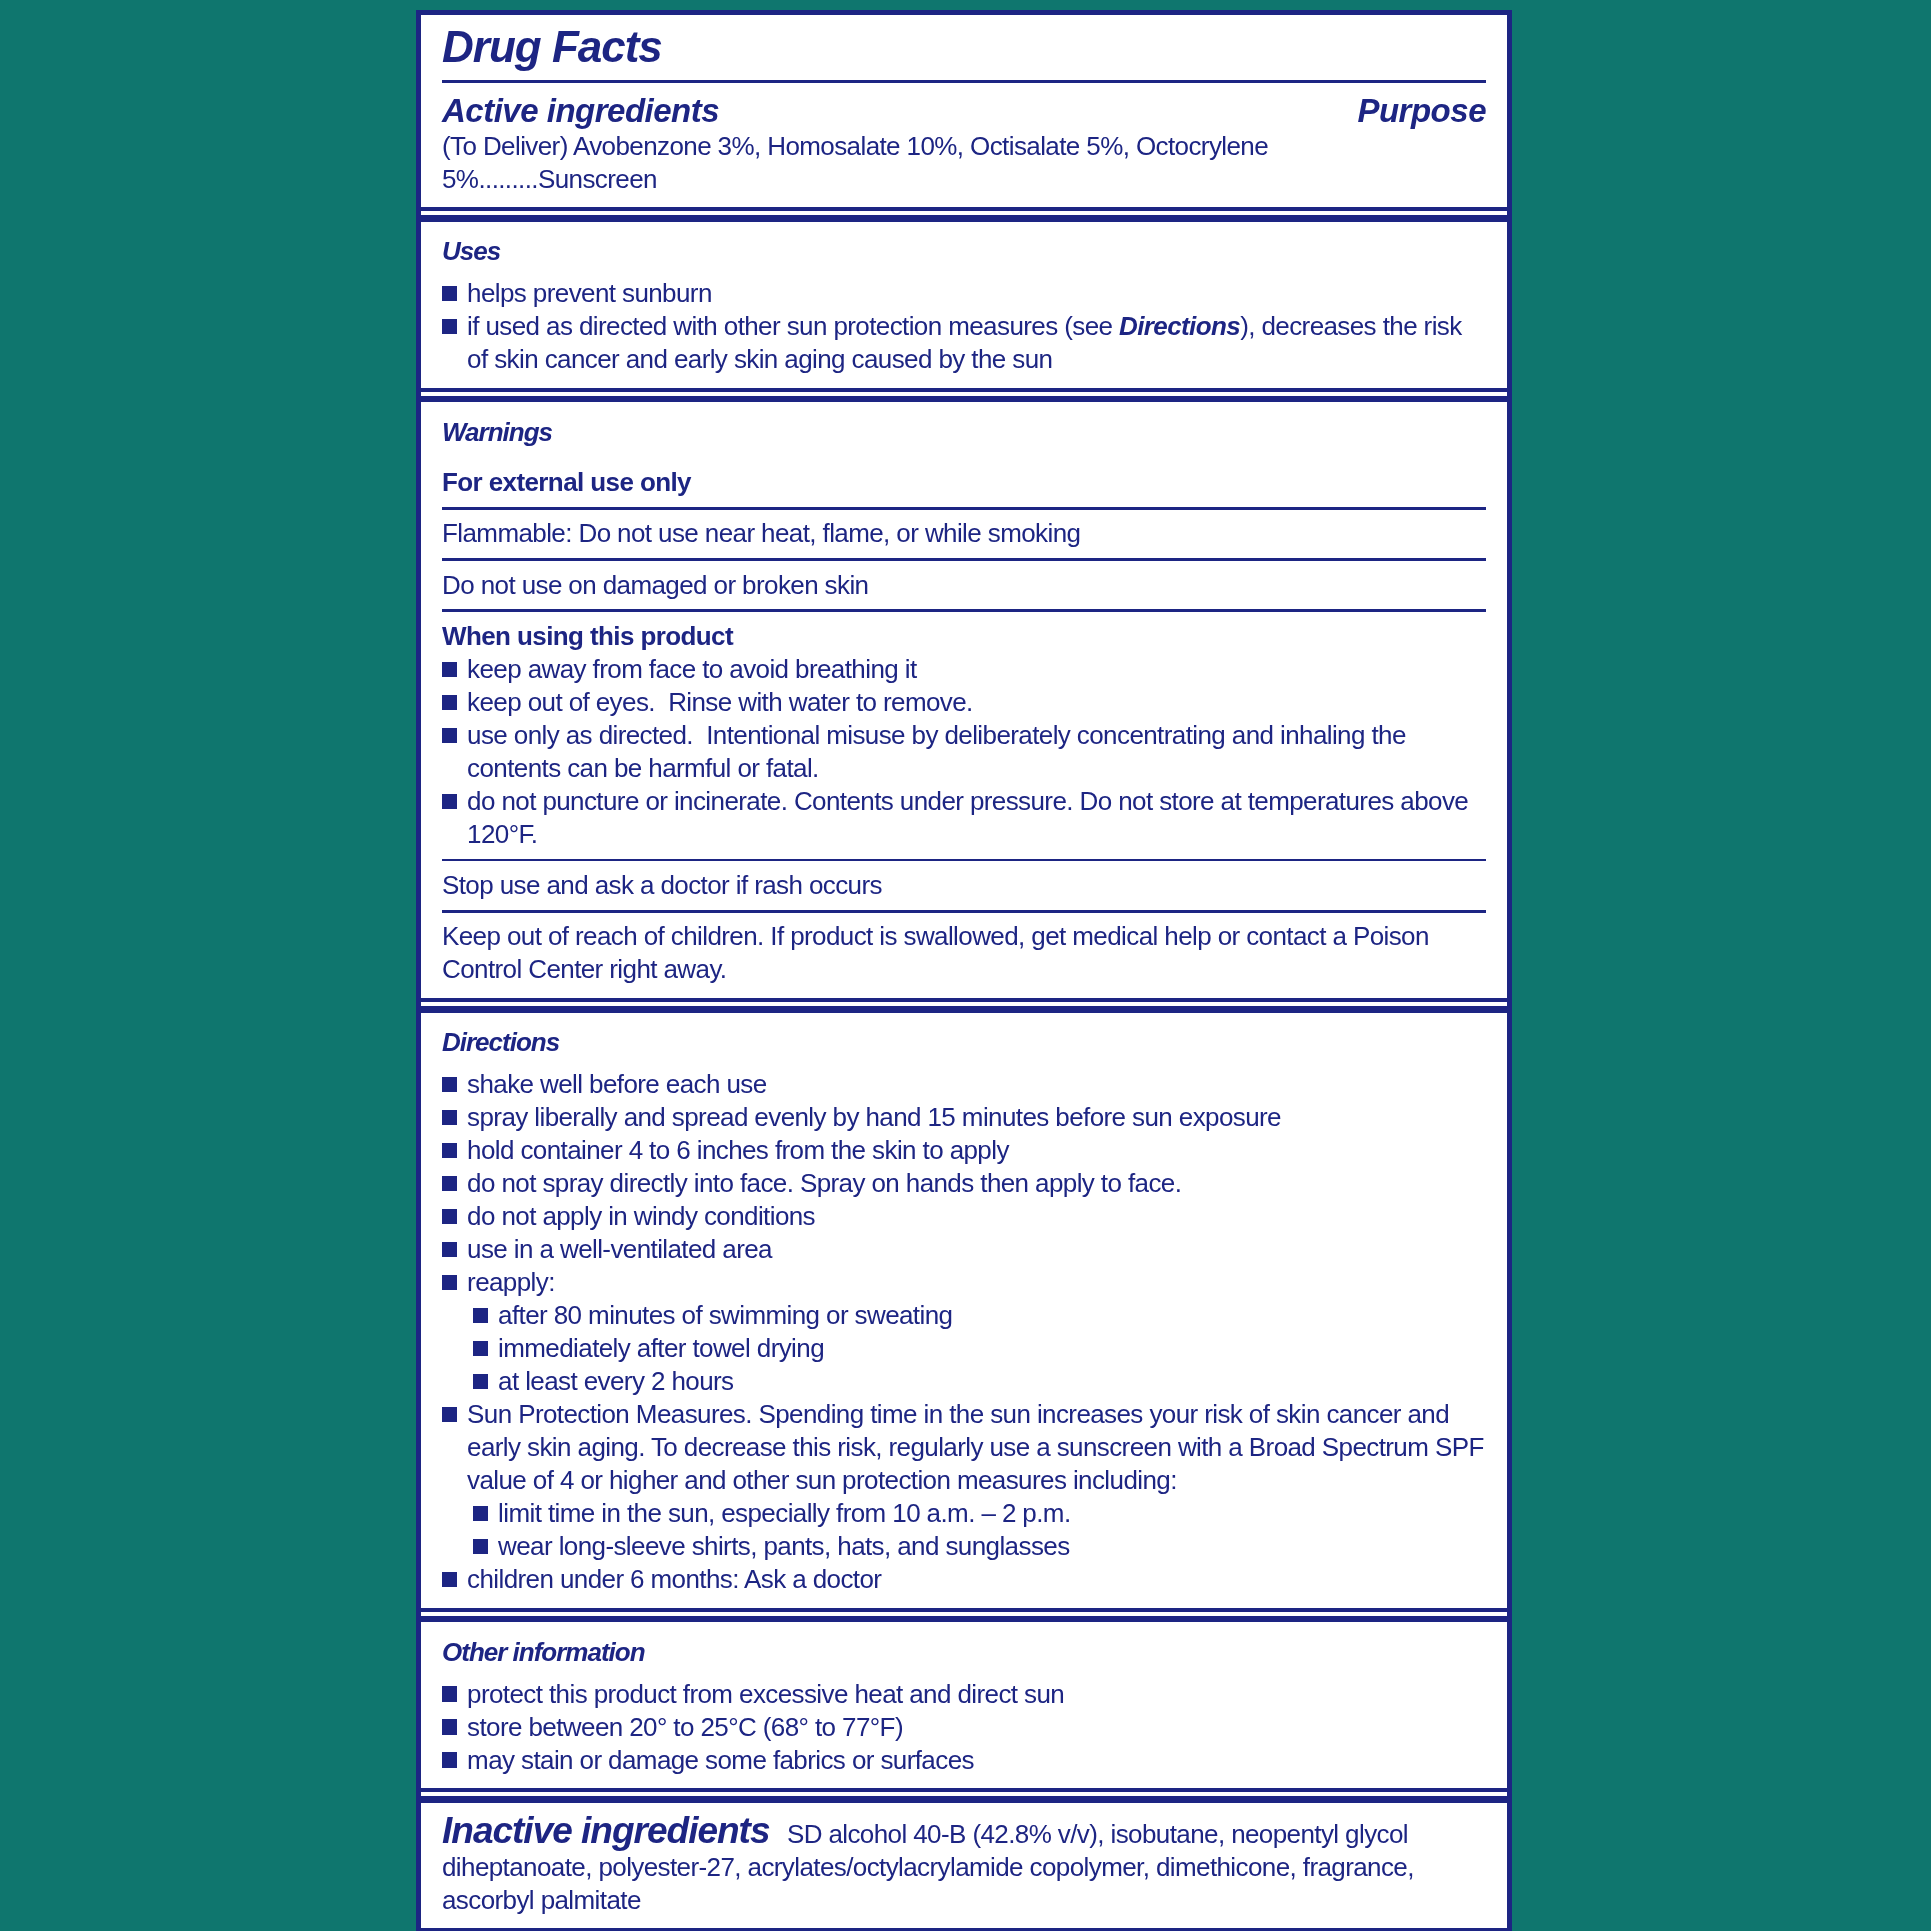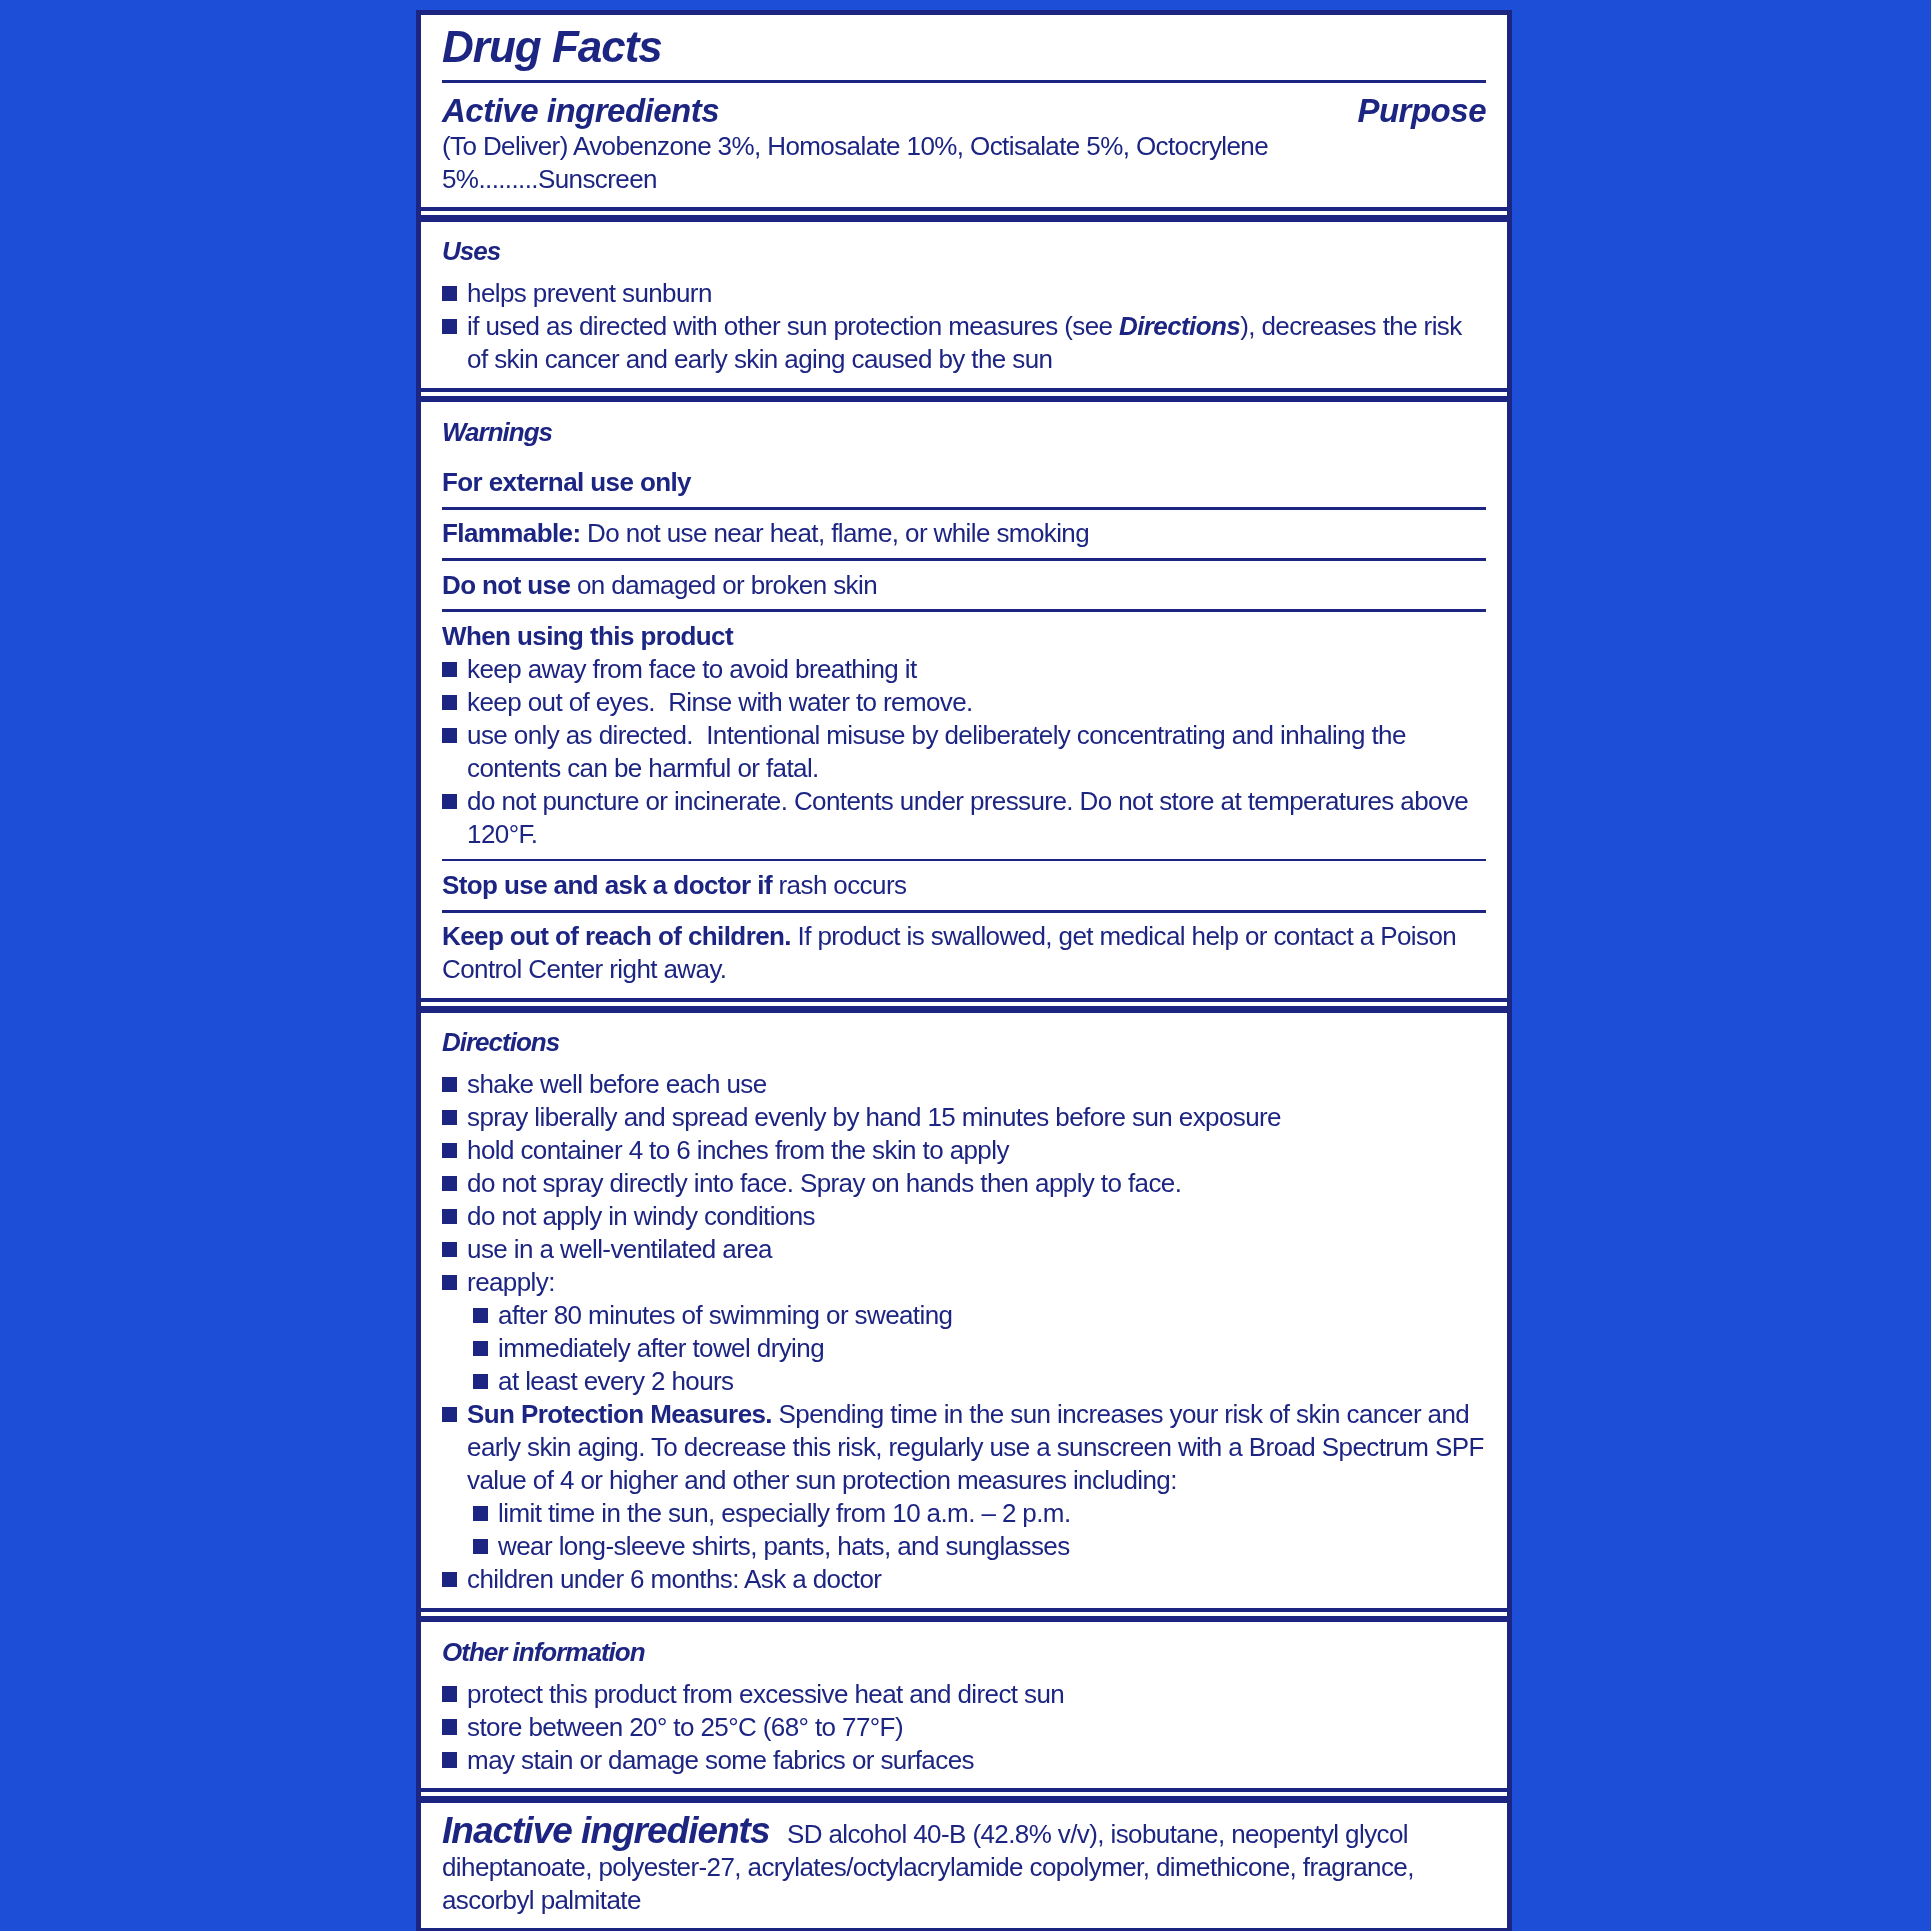--- a/index.html
+++ b/index.html
@@ -11,21 +11,21 @@
     background:#ffffff;
     width:1931px;
     height:1931px;
     font-family:"Liberation Sans","DejaVu Sans",sans-serif;
     color:var(--navy);
   }
   .stage{
     position:relative;
     width:1931px;
     height:1931px;
-    background:#1d4ed8;
+    background:#0f766e;
     overflow:hidden;
   }
   .label{
     position:absolute;
     left:416px;
     top:9.7px;
     width:1096px;
     box-sizing:border-box;
     border:5.8px solid var(--navy);
     background:#ffffff;
@@ -70,21 +70,21 @@
     font-style:italic;
     letter-spacing:-0.5px;
   }
   .body-t{
     font-size:26px;
     line-height:33px;
     letter-spacing:-0.6px;
     white-space:pre-wrap;
   }
   .bold{
-    font-weight:bold;
+    font-weight:normal;
     margin-top:24px;
   }
   .bold-ital{
     font-weight:bold;
     font-style:italic;
   }
   .sub-h{
     font-size:26px;
     line-height:33px;
     font-weight:bold;

